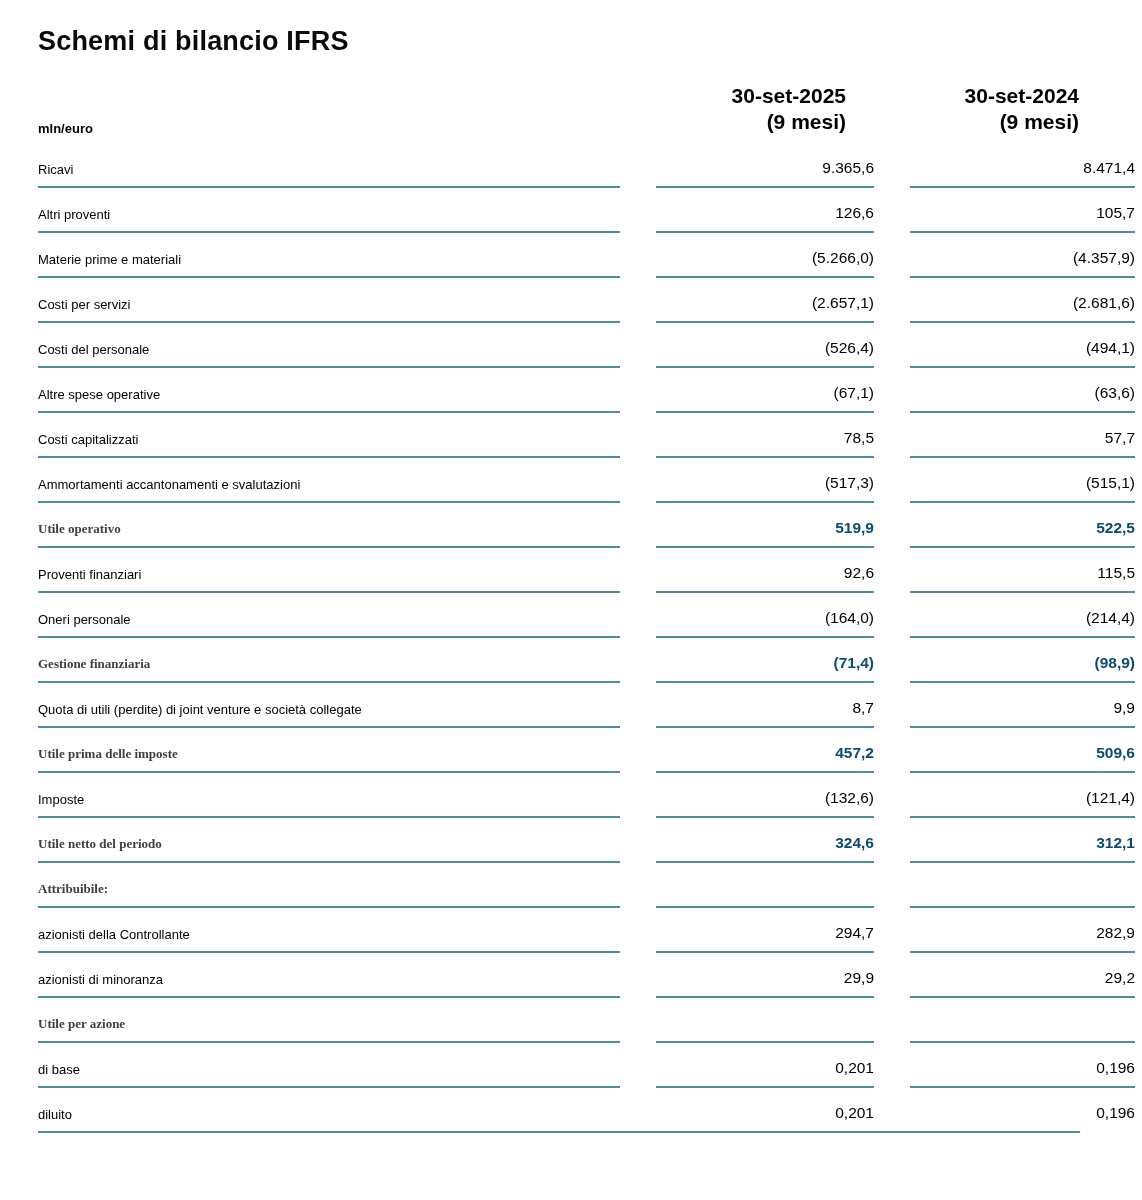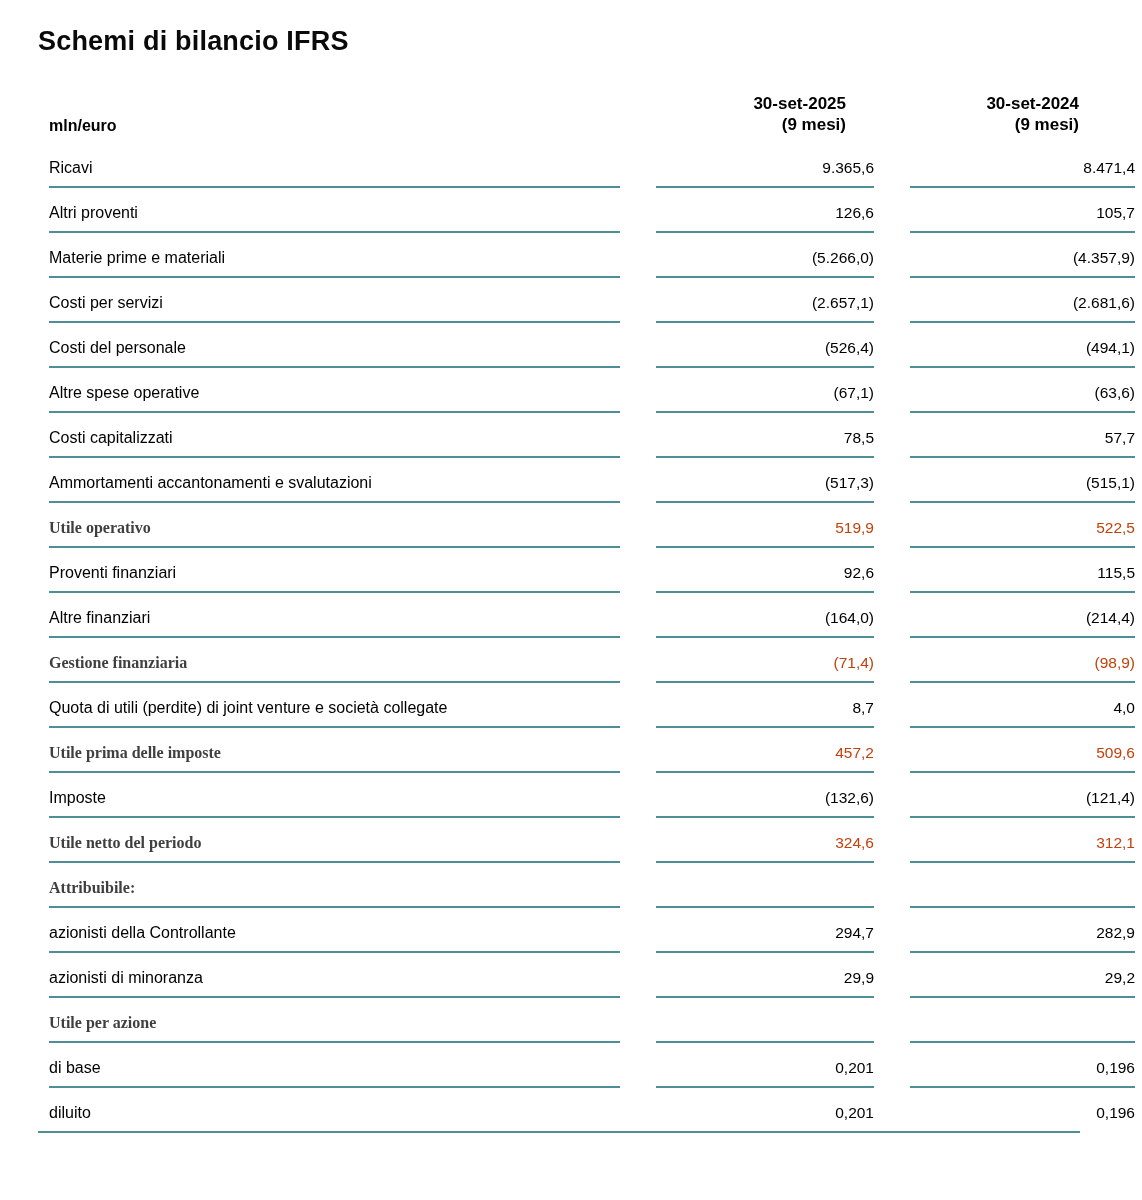--- a/index.html
+++ b/index.html
@@ -36,42 +36,41 @@
   .head-row > .cell { border-bottom: none; }
   .head-row {
     height: 58px;
     margin-bottom: 2px;
   }
   .head-row .cell { padding-bottom: 6px; }
   .col-head {
     width: 100%;
     text-align: right;
     font-weight: 700;
-    font-size: 17px;
+    font-size: 21px;
     line-height: 1.25;
     white-space: pre-line;
   }
   .unit-cell {
     font-weight: 700;
     font-size: 15.5px;
   }
   .data-row { height: 45px; gap: 36px; }
   .data-row .cell { padding-bottom: 9px; }
   .cell.lbl {
-    font-size: 16px;
+    font-size: 13px;
     justify-content: flex-start;
-    margin-left: 11px;
   }
   .cell.val {
     font-size: 15.5px;
     justify-content: flex-end;
     text-align: right;
   }
   .data-row.bold .cell.lbl { font-weight: 700; color: #3f3f3f; font-family: Liberation Serif, serif; }
-  .data-row.bold .cell.val { font-weight: 400; color: #c2410c; }
+  .data-row.bold .cell.val { font-weight: 700; color: #0c4a6e; }
   .data-row.last > .cell { border-bottom: none; }
   .data-row.last { border-bottom: 2.5px solid var(--rule, #4d8e97); }
 </style>
 </head>
 <body>
 
 <div class="page">
 
   <h1 class="title">Schemi di bilancio IFRS</h1>
 
@@ -144,35 +143,35 @@
     <div class="cell val">522,5</div>
   </div>
 
   <div class="t-row data-row">
     <div class="cell lbl">Proventi finanziari</div>
     <div class="cell val">92,6</div>
     <div class="cell val">115,5</div>
   </div>
 
   <div class="t-row data-row">
-    <div class="cell lbl">Altre finanziari</div>
+    <div class="cell lbl">Oneri personale</div>
     <div class="cell val">(164,0)</div>
     <div class="cell val">(214,4)</div>
   </div>
 
   <div class="t-row data-row bold">
     <div class="cell lbl">Gestione finanziaria</div>
     <div class="cell val">(71,4)</div>
     <div class="cell val">(98,9)</div>
   </div>
 
   <div class="t-row data-row">
     <div class="cell lbl">Quota di utili (perdite) di joint venture e società collegate</div>
     <div class="cell val">8,7</div>
-    <div class="cell val">4,0</div>
+    <div class="cell val">9,9</div>
   </div>
 
   <div class="t-row data-row bold">
     <div class="cell lbl">Utile prima delle imposte</div>
     <div class="cell val">457,2</div>
     <div class="cell val">509,6</div>
   </div>
 
   <div class="t-row data-row">
     <div class="cell lbl">Imposte</div>

